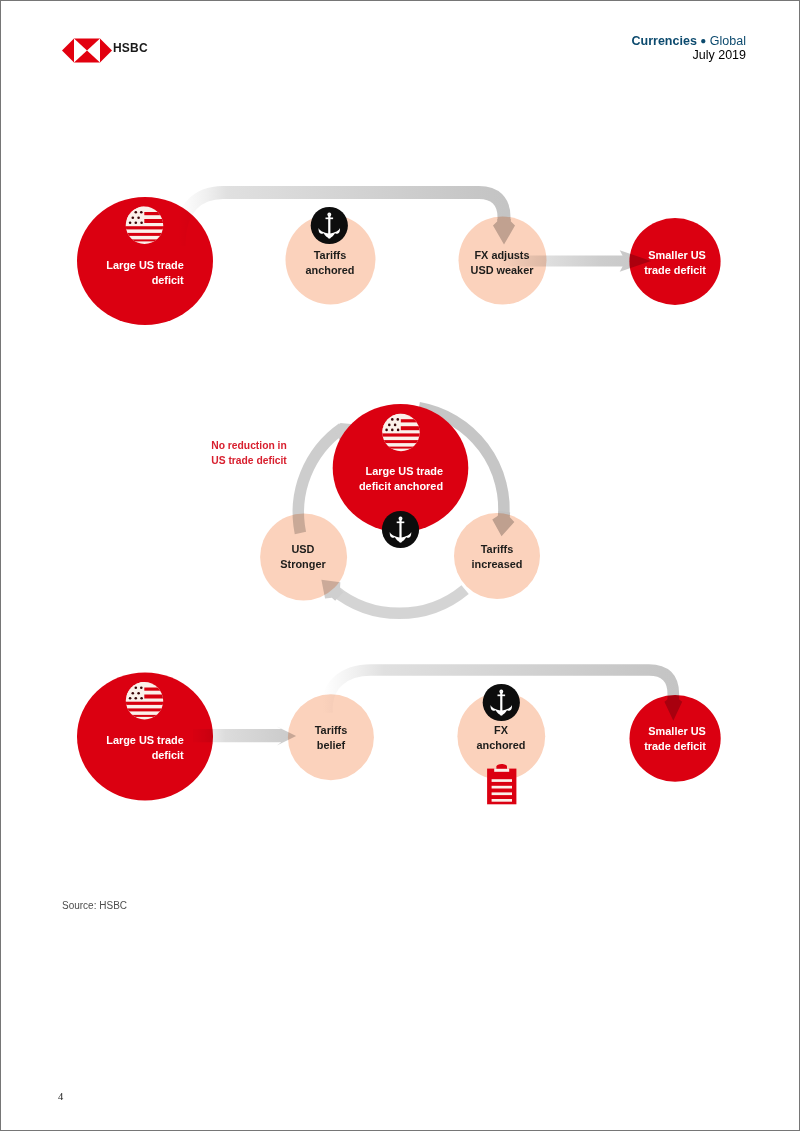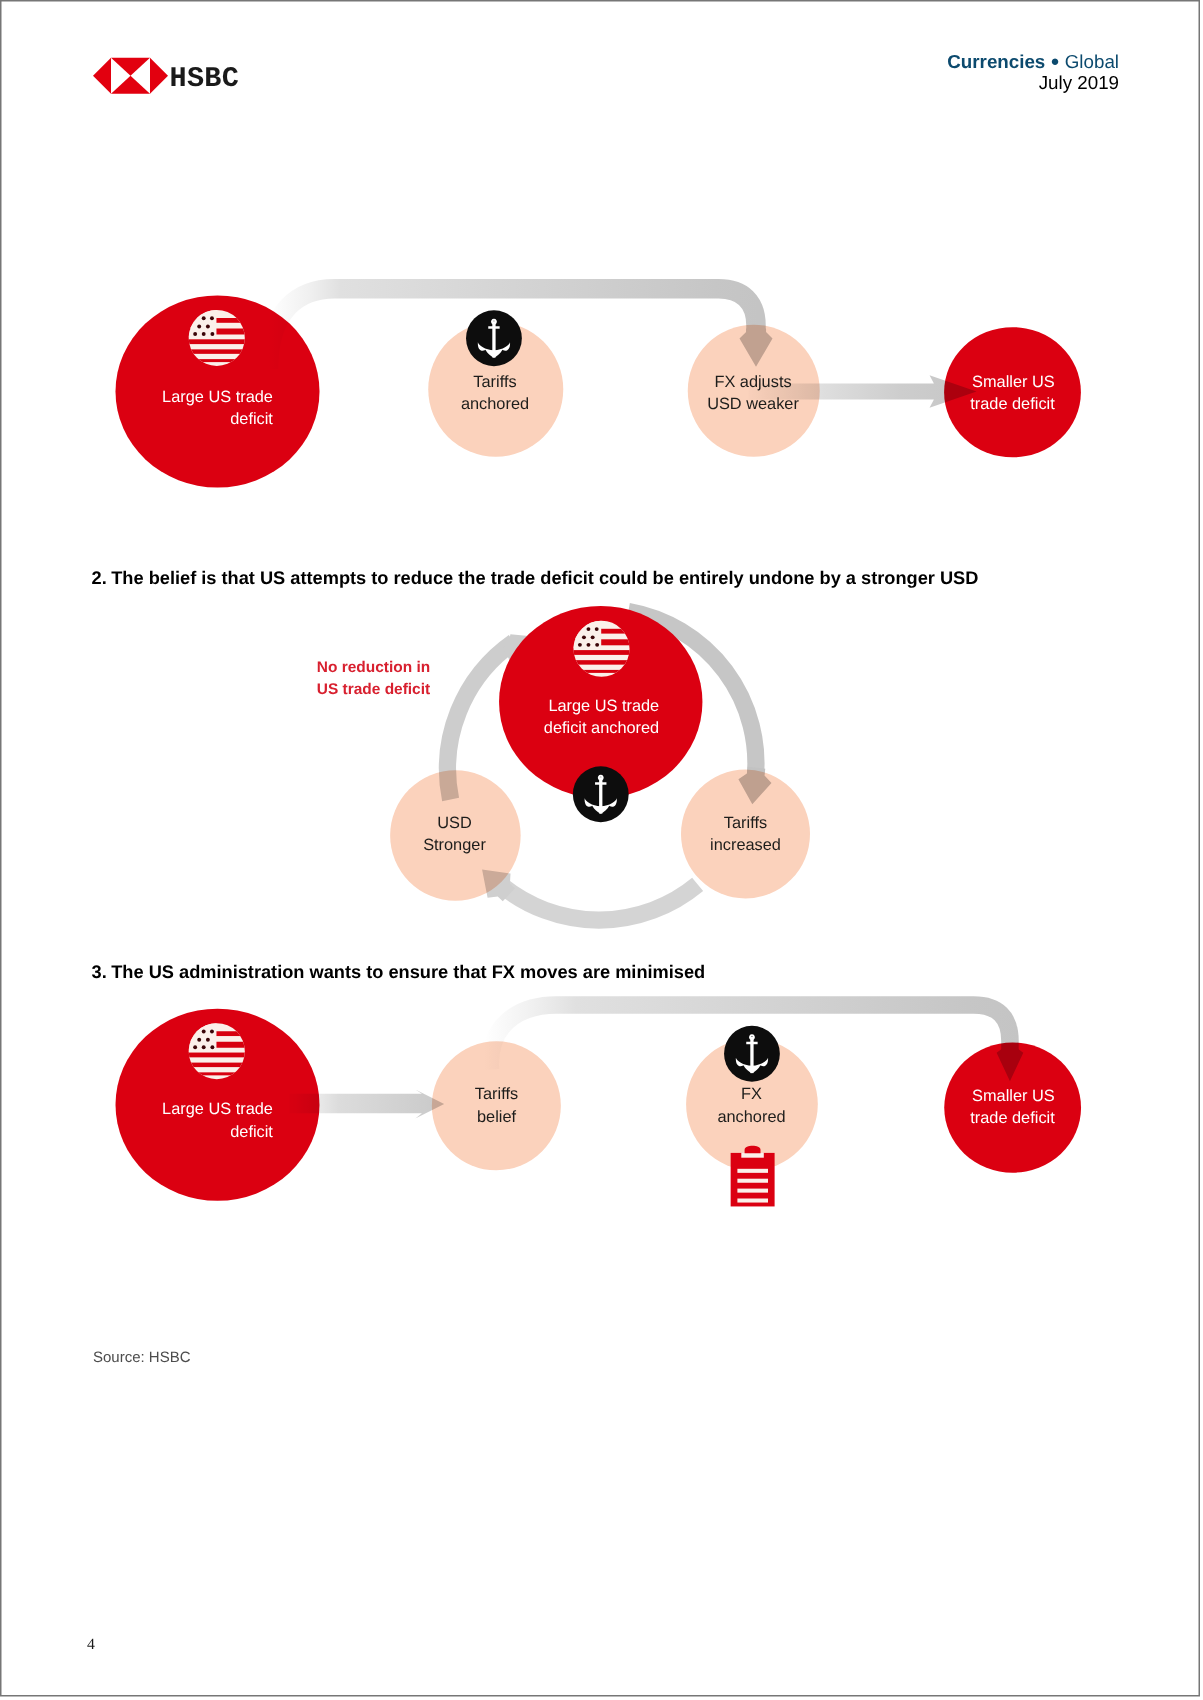--- a/index.html
+++ b/index.html
@@ -4,34 +4,34 @@
 <style>
   html,body{margin:0;padding:0;background:#ffffff;}
   body{width:802px;height:1133px;overflow:hidden;
        font-family:"Liberation Sans",sans-serif;
        -webkit-font-smoothing:antialiased;}
   #page{position:relative;width:800px;height:1131px;margin:0;
         border:1px solid #767676;background:#fff;box-sizing:border-box;overflow:hidden;}
 
   
   #hsbc-logo{position:absolute;left:61px;top:37px;width:50px;height:25px;}
-  #logo-word{position:absolute;left:112px;top:40px;font-size:19px;font-weight:bold;
-             color:#1a1a1a;letter-spacing:0.2px;font-family:Liberation Mono, monospace;}
+  #logo-word{position:absolute;left:112px;top:40px;font-size:12px;font-weight:bold;
+             color:#1a1a1a;letter-spacing:0.2px;}
   #hdr-line1{position:absolute;right:53px;top:33px;font-size:12.5px;color:#0c4a6e;
              text-align:right;white-space:nowrap;}
   #hdr-line1 .b{font-weight:bold;}
   #hdr-line1 .dot{font-size:10px;vertical-align:1px;}
   #hdr-line2{position:absolute;right:53px;top:47px;font-size:12.5px;color:#000;
              text-align:center;white-space:nowrap;}
 
   .sec-head{position:absolute;font-size:12.15px;font-weight:bold;color:#000;white-space:nowrap;}
   .sec-head .num{margin-right:3px;}
 
   .diagram{position:absolute;left:0;top:0;}
-  .nodelabel{position:absolute;text-align:center;font-size:10.9px;font-weight:normal;
+  .nodelabel{position:absolute;text-align:center;font-size:10.9px;font-weight:bold;
              line-height:15.3px;white-space:nowrap;transform:translate(-50%,-50%);}
   .nodelabel.white{color:#ffffff;text-align:right;}
   .nodelabel.dark{color:#1d1d1b;}
   .annot{position:absolute;text-align:center;font-size:10.3px;font-weight:bold;
          line-height:15.3px;white-space:nowrap;color:#d8202f;transform:translate(-50%,-50%);}
 
   #src{position:absolute;left:61px;top:899px;font-size:10px;color:#4d4d4d;}
   #pageno{position:absolute;left:57px;top:1090px;font-size:10.5px;color:#1a1a1a;
           font-family:"Liberation Serif",serif;}
 </style>
@@ -43,22 +43,20 @@
   <svg id="hsbc-logo" viewBox="0 0 50 24">
     <polygon points="0,12 12,0 38,0 50,12 38,24 12,24" fill="#e2000f"></polygon>
     <polygon points="12,0 25,12 12,24" fill="#ffffff"></polygon>
     <polygon points="38,0 25,12 38,24" fill="#ffffff"></polygon>
   </svg>
   <div id="logo-word">HSBC</div>
 
   <div id="hdr-line1"><span class="b">Currencies</span> <span class="dot">●</span> <span>Global</span></div>
   <div id="hdr-line2">July 2019</div>
 
-  <div class="sec-head" style="left:60px;top:377px"><span class="num">2.</span><span>The belief is that US attempts to reduce the trade deficit could be entirely undone by a stronger USD</span></div>
-  <div class="sec-head" style="left:60px;top:640px"><span class="num">3.</span><span>The US administration wants to ensure that FX moves are minimised</span></div>
 
   <svg class="diagram" width="800" height="1131" viewBox="0 0 800 1131">
     <defs>
       <linearGradient id="g1a" gradientUnits="userSpaceOnUse" x1="178" y1="0" x2="505" y2="0">
         <stop offset="0" stop-color="#ffffff"></stop>
           <stop offset="0.083" stop-color="#f0f0f0"></stop>
         <stop offset="0.147" stop-color="#e0e0e0"></stop>
           <stop offset="0.911" stop-color="#c6c6c6"></stop>
         <stop offset="1" stop-color="#c4c4c4"></stop>
       </linearGradient>

